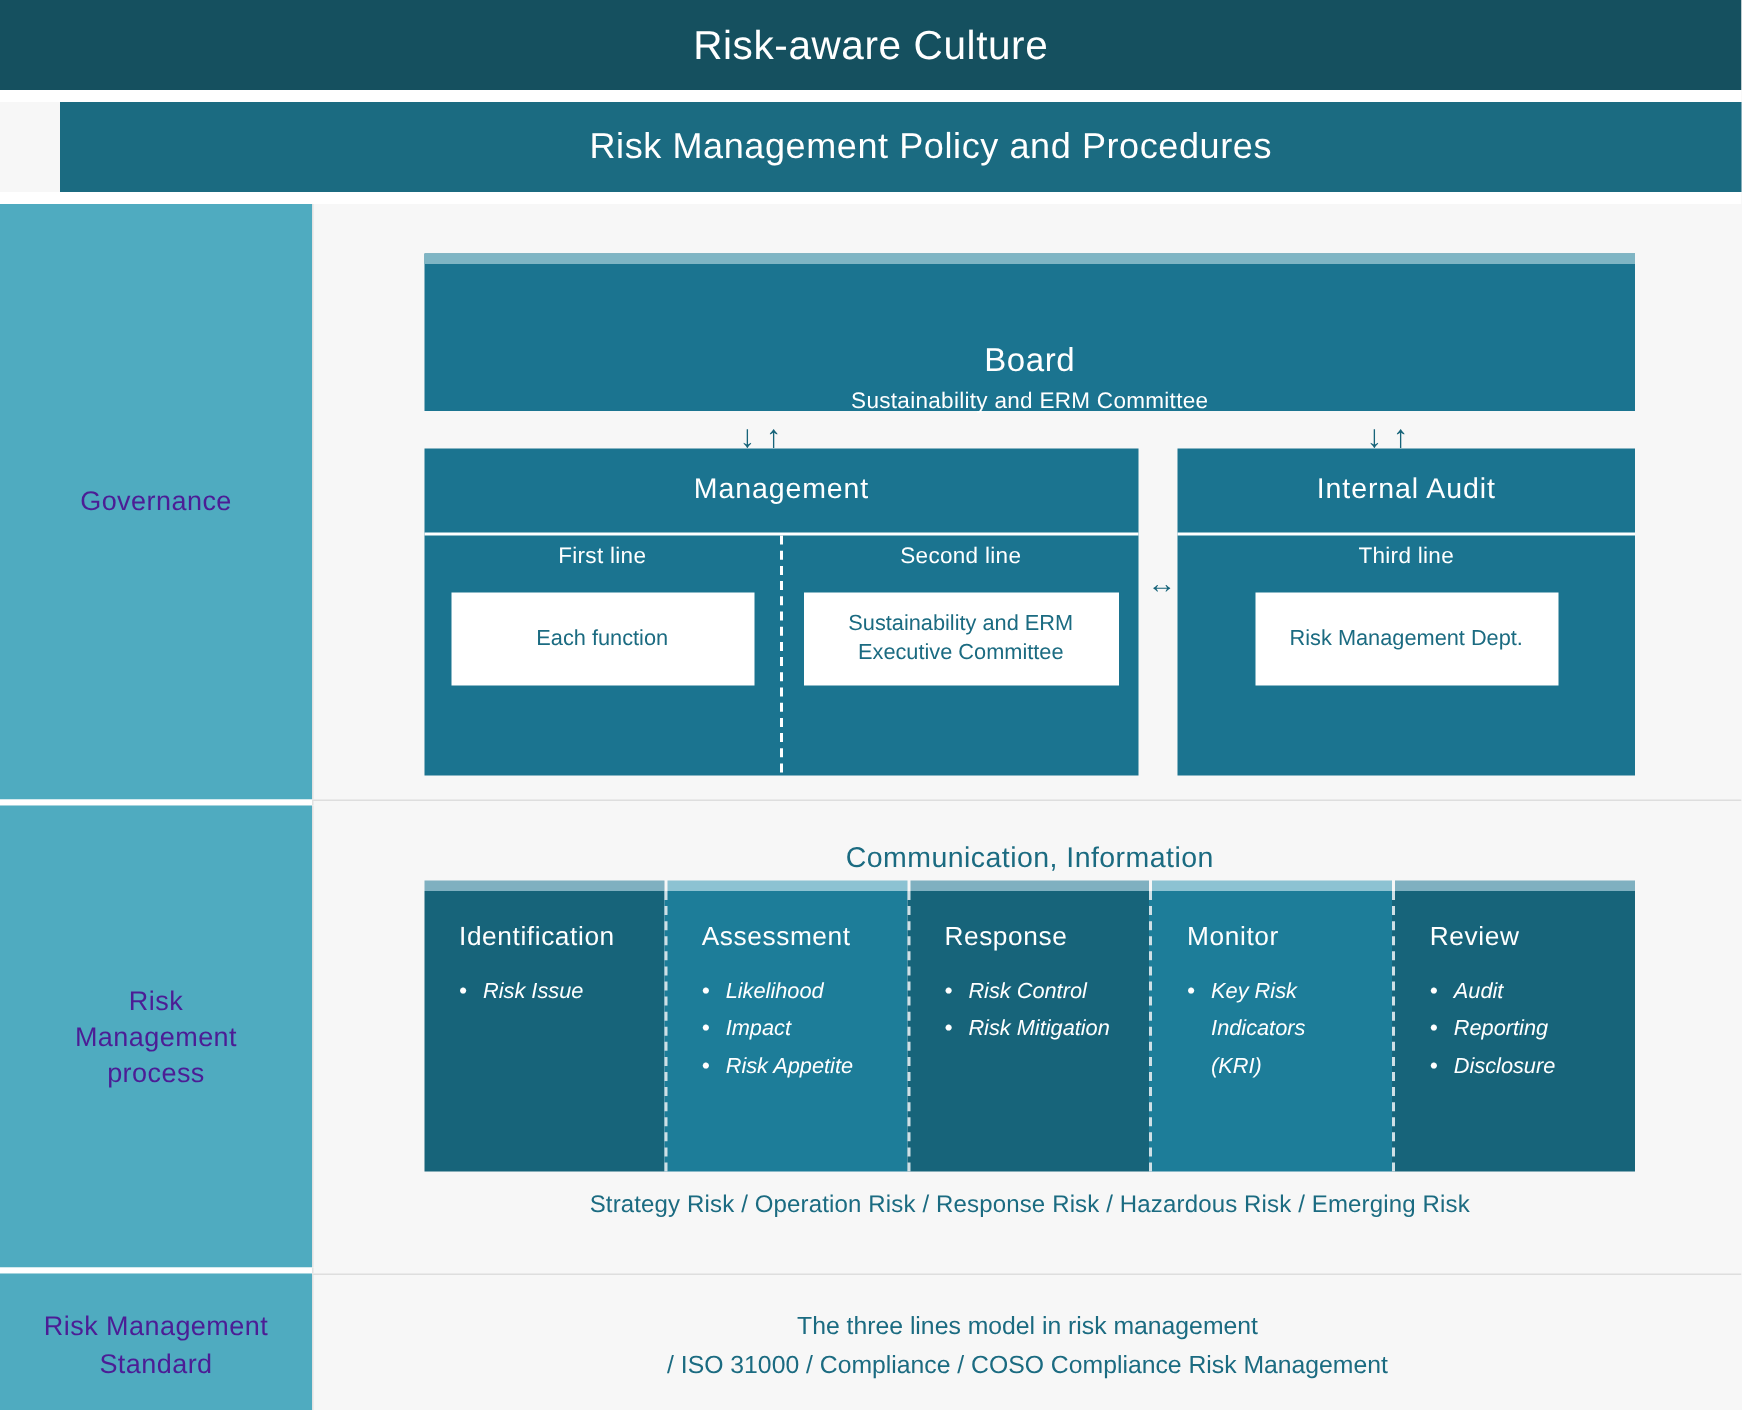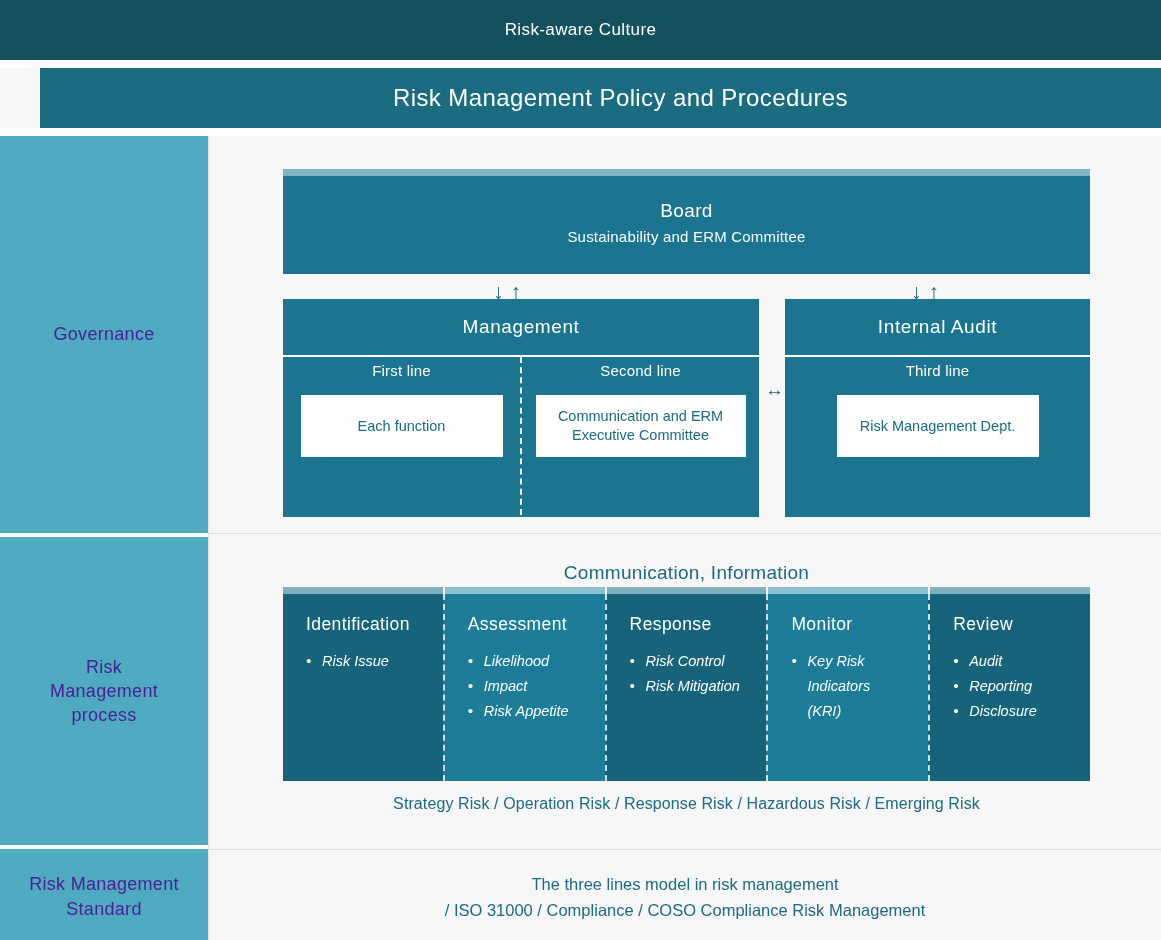--- a/index.html
+++ b/index.html
@@ -20,21 +20,21 @@
     width: 1161px;
     display: flex;
     align-items: center;
     justify-content: center;
     color: #ffffff;
     letter-spacing: .4px;
   }
   .band-culture {
     height: 60px;
     background: #15505f;
-    font-size: 17px;
+    font-size: 27px;
   }
   .band-gap { height: 8px; background: #ffffff; }
   .band-policy {
     height: 60px;
     background: #1b6b81;
     font-size: 24px;
     margin-left: 40px;
   }
   .band-gap2 { height: 8px; background: #ffffff; }
 
@@ -77,21 +77,21 @@
   .board {
     position: absolute;
     left: 0; top: 33px;
     width: 807px; height: 105px;
     background: #1b7490;
     border-top: 7px solid #7fb5c4;
     color: #ffffff;
     text-align: center;
     padding-top: 24px;
   }
-  .board-title { font-size: 19px; letter-spacing: .4px; }
+  .board-title { font-size: 22px; letter-spacing: .4px; margin-top: 27px; }
   .board-sub { font-size: 15px; margin-top: 6px; letter-spacing: .2px; }
 
   .arrows {
     position: absolute;
     color: #17647a;
     font-size: 21px;
     letter-spacing: 7px;
     line-height: 1;
     font-weight: bold;
   }
@@ -271,21 +271,21 @@
 
         <div class="mgmt">
           <div class="blk-head">Management</div>
           <div class="lines">
             <div class="line-col">
               <div class="line-label">First line</div>
               <div class="line-card">Each function</div>
             </div>
             <div class="line-col">
               <div class="line-label">Second line</div>
-              <div class="line-card wide">Communication and ERM
+              <div class="line-card wide">Sustainability and ERM
 Executive Committee</div>
             </div>
           </div>
         </div>
 
         <div class="lr-arrow">↔</div>
 
         <div class="audit">
           <div class="blk-head">Internal Audit</div>
           <div class="lines">

